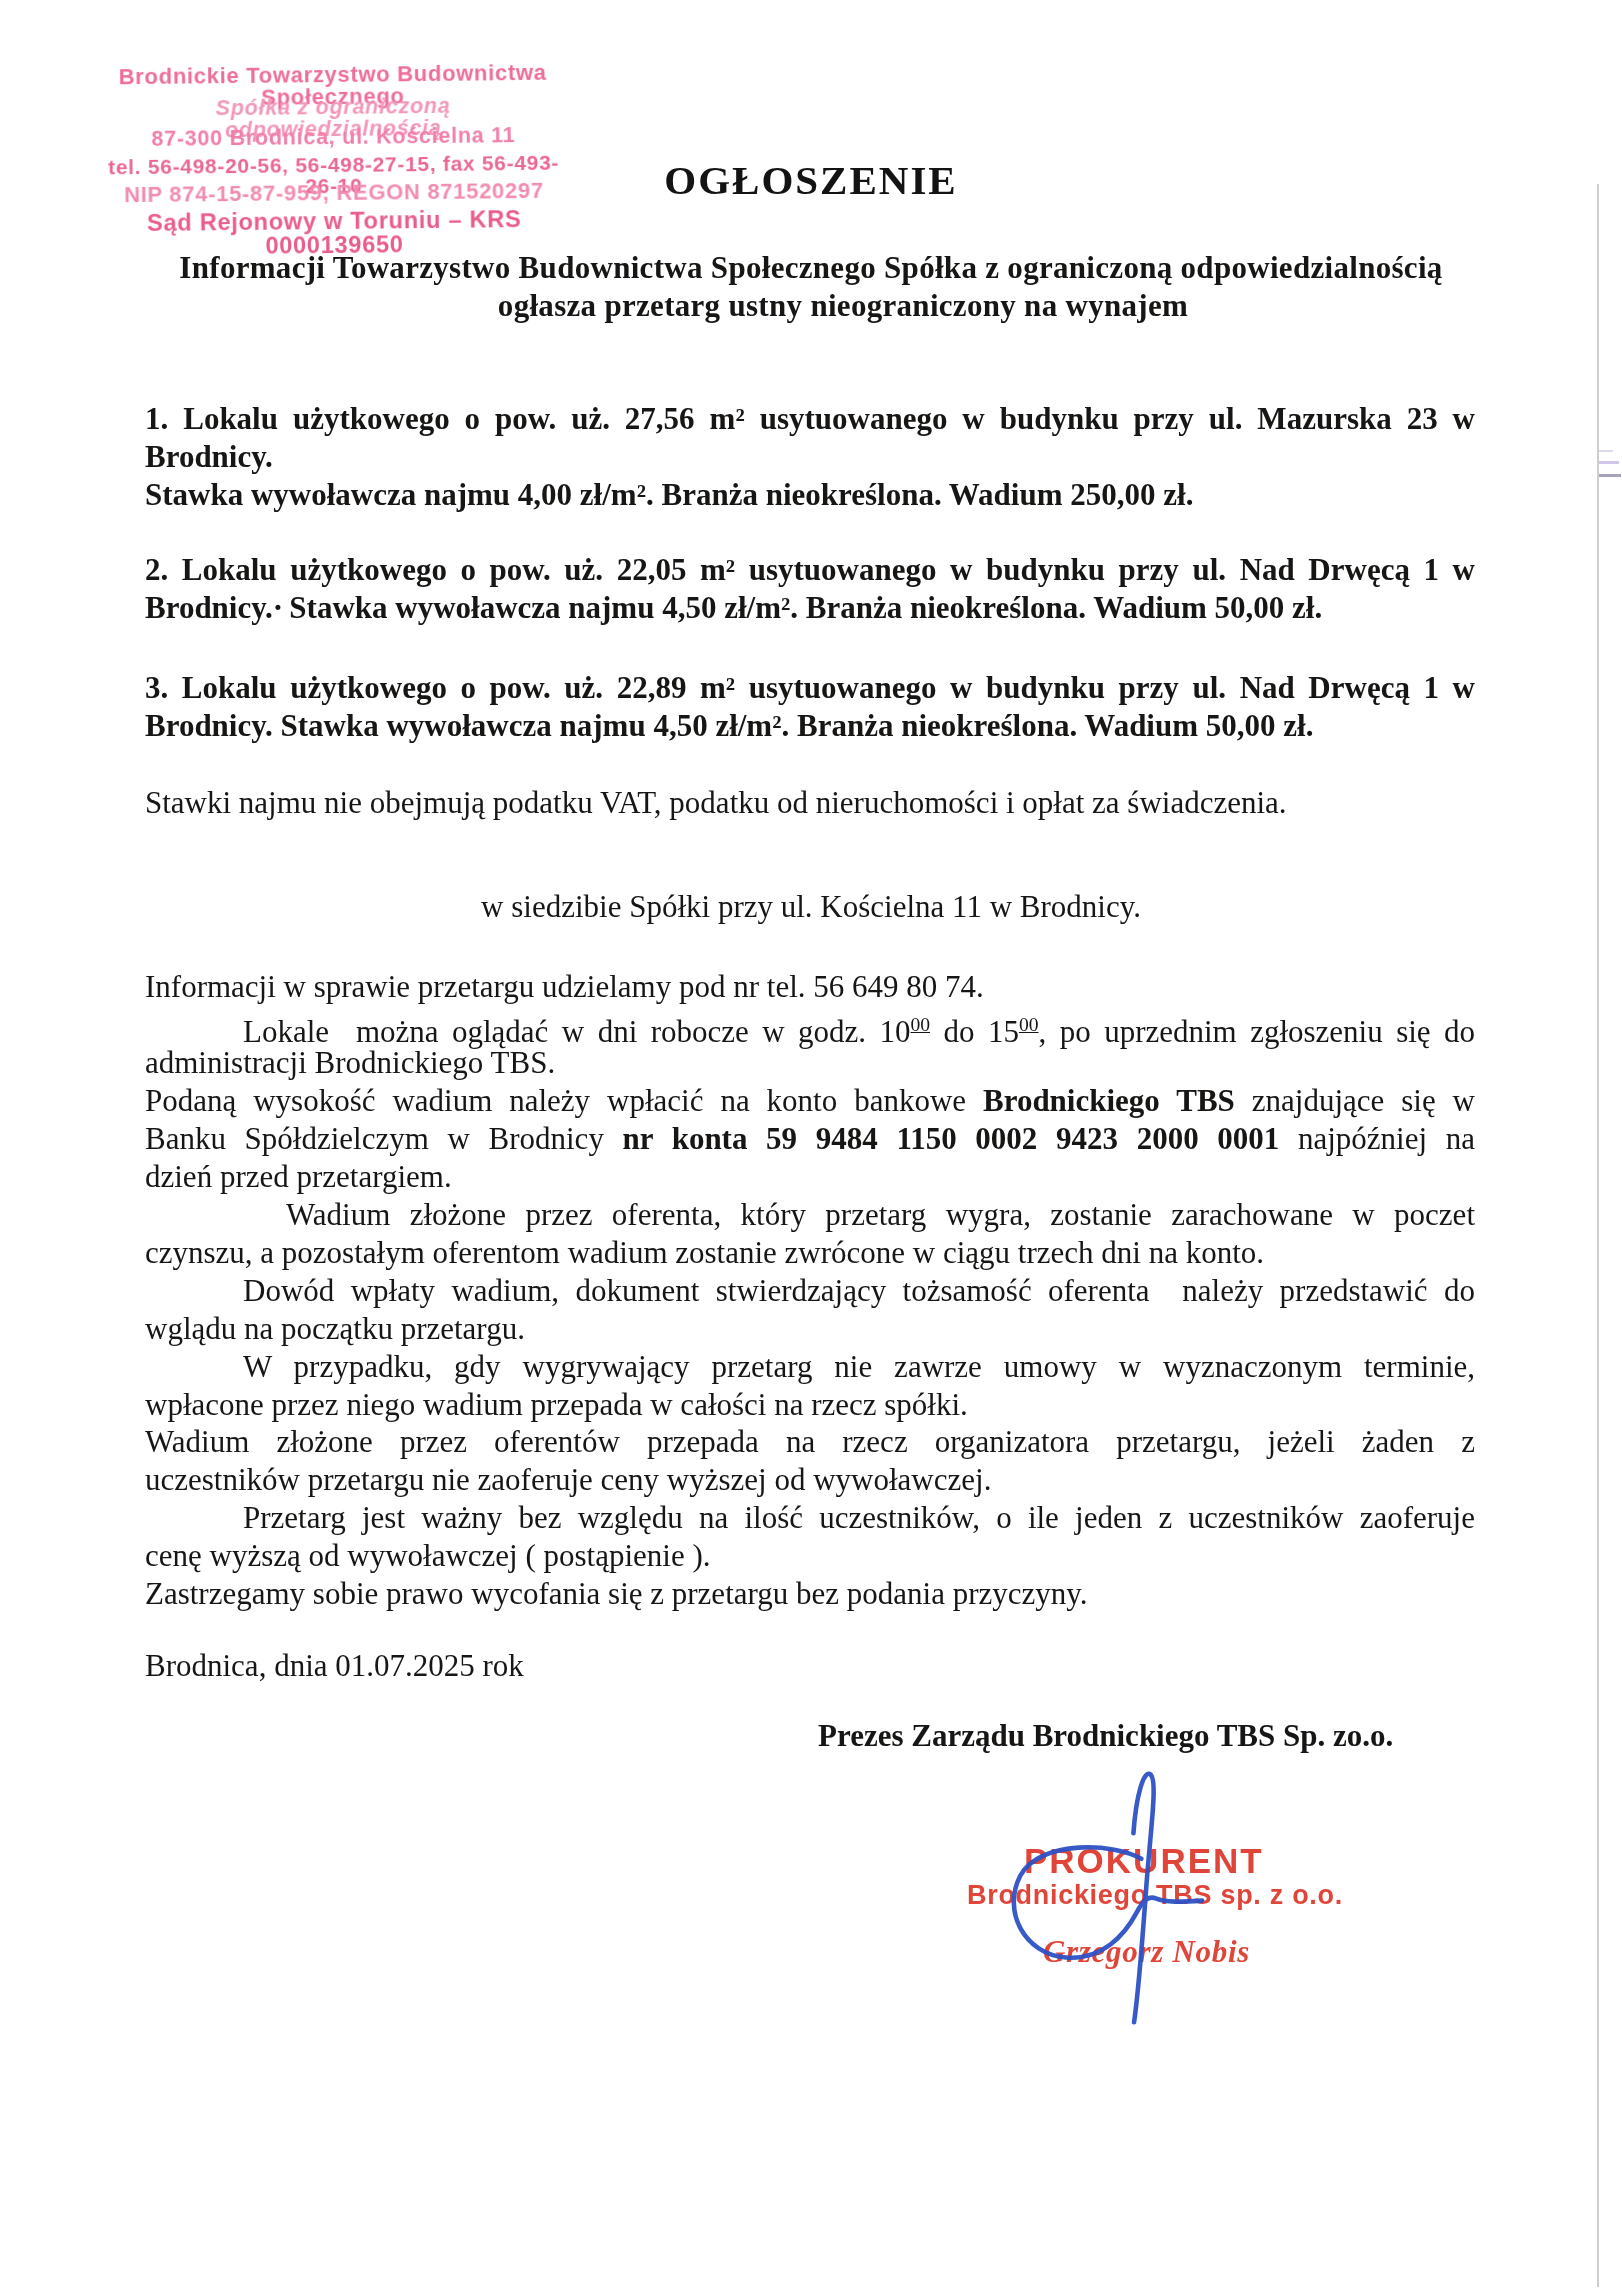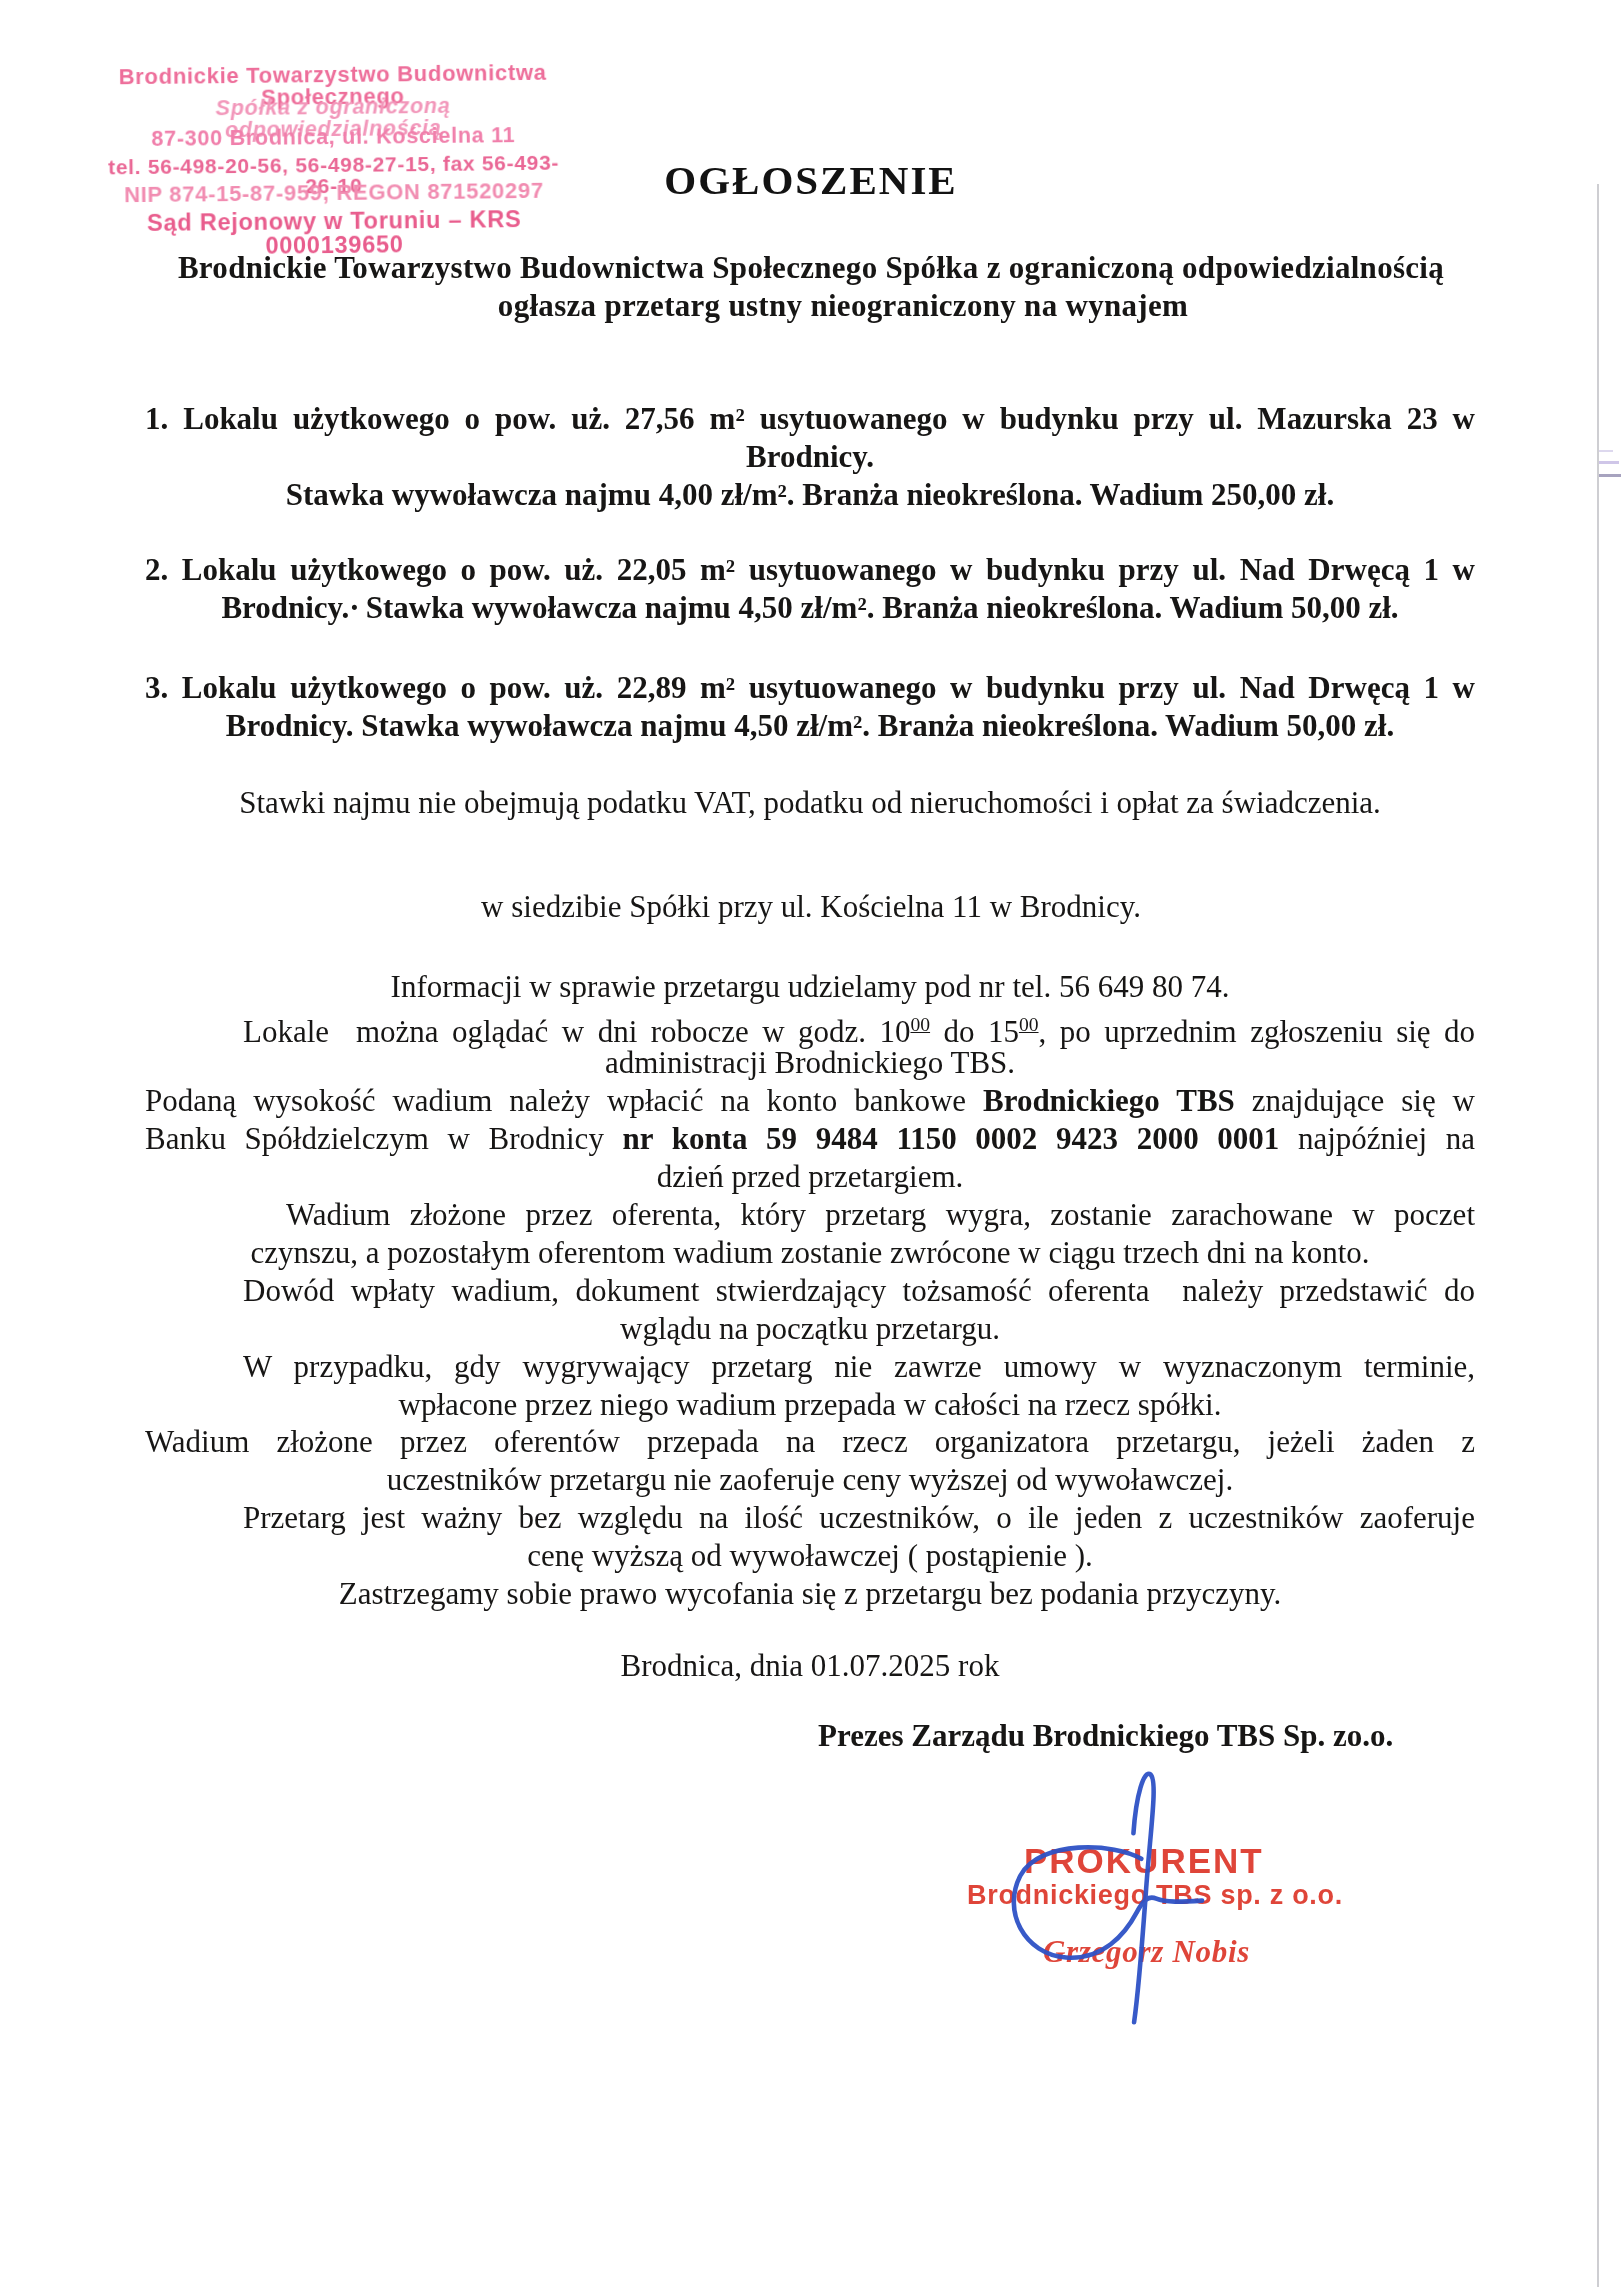--- a/index.html
+++ b/index.html
@@ -23,21 +23,21 @@
   .st6{top:147px; font-size:23.6px;color:#e75084;}
   
   .ctr{position:absolute;left:0;width:1622px;text-align:center;line-height:1.15;}
   .title{top:157px;font-size:41px;font-weight:bold;letter-spacing:2px;color:#131313;}
   .sub{font-size:31px;font-weight:bold;letter-spacing:0.3px;}
   .sub1{top:250px;}
   .sub2{top:288px;padding-left:32px;}
   .cbold1{top:851px;font-size:31px;font-weight:bold;}
   .cbold2{top:889px;font-size:31px;font-weight:normal;}
   
-  .ln{position:absolute;left:145px;width:1330px;font-size:31px;line-height:37px;text-align:center;}
+  .ln{position:absolute;left:145px;width:1330px;font-size:31px;line-height:37px;}
   .b{font-weight:bold;}
   .j{text-align:justify;text-align-last:justify;-moz-text-align-last:justify;}
   .ind{text-indent:98px;}
   .ind2{text-indent:141px;}
   .sup{font-size:19.6px;vertical-align:11px;text-decoration:underline;letter-spacing:0;}
   
   .dateline{top:1647px;}
   .signer{position:absolute;left:818px;top:1718px;font-size:31px;font-weight:bold;white-space:nowrap;}
   .stamp-red{position:absolute;color:#dd382b;font-family:"Liberation Sans", sans-serif;
     font-weight:bold;filter:blur(0.3px);opacity:0.93;white-space:nowrap;line-height:1;}
@@ -61,21 +61,21 @@
   <div class="stamp-top">
     <div class="sl st1">Brodnickie Towarzystwo Budownictwa Społecznego</div>
     <div class="sl st2">Spółka z ograniczoną odpowiedzialnością</div>
     <div class="sl st3">87-300 Brodnica, ul. Kościelna 11</div>
     <div class="sl st4">tel. 56-498-20-56, 56-498-27-15, fax 56-493-26-10</div>
     <div class="sl st5">NIP 874-15-87-959, REGON 871520297</div>
     <div class="sl st6">Sąd Rejonowy w Toruniu – KRS 0000139650</div>
   </div>
 
   <div class="ctr title">OGŁOSZENIE</div>
-  <div class="ctr sub sub1">Brodnickie Towarzystwo Budownictwa Społecznego Spółka z ograniczoną odpowiedzialnością</div>
+  <div class="ctr sub sub1">Informacji Towarzystwo Budownictwa Społecznego Spółka z ograniczoną odpowiedzialnością</div>
   <div class="ctr sub sub2">ogłasza przetarg ustny nieograniczony na wynajem</div>
 
   <div class="ln b j" style="top:400px">1. Lokalu użytkowego o pow. uż. 27,56 m² usytuowanego w budynku przy ul. Mazurska 23 w</div>
   <div class="ln b" style="top:438px">Brodnicy.</div>
   <div class="ln b" style="top:476px">Stawka wywoławcza najmu 4,00 zł/m². Branża nieokreślona. Wadium 250,00 zł.</div>
 
   <div class="ln b j" style="top:551px">2. Lokalu użytkowego o pow. uż. 22,05 m² usytuowanego w budynku przy ul. Nad Drwęcą 1 w</div>
   <div class="ln b" style="top:589px">Brodnicy.· Stawka wywoławcza najmu 4,50 zł/m². Branża nieokreślona. Wadium 50,00 zł.</div>
 
   <div class="ln b j" style="top:669px">3. Lokalu użytkowego o pow. uż. 22,89 m² usytuowanego w budynku przy ul. Nad Drwęcą 1 w</div>

